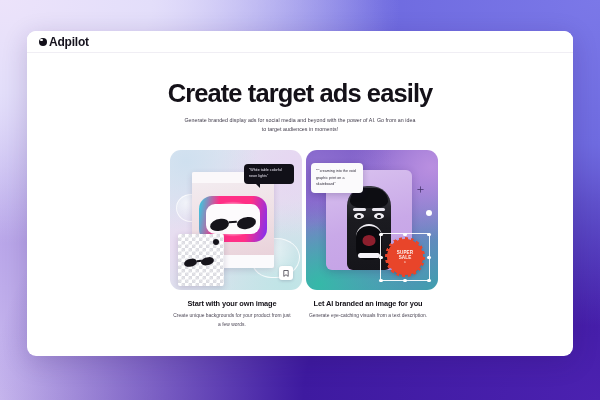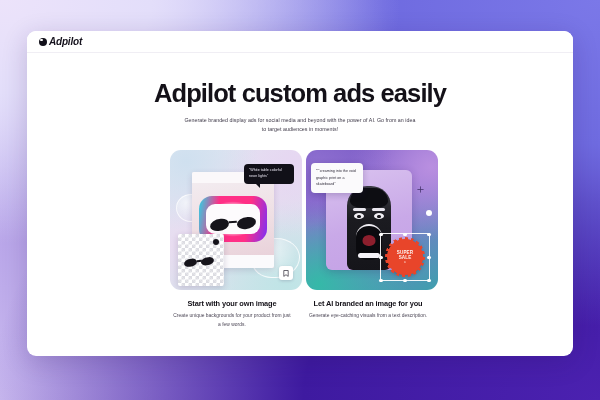--- a/index.html
+++ b/index.html
@@ -66,26 +66,25 @@
     content: "";
     position: absolute;
     left: 1.1px;
     top: 1.1px;
     width: 2.6px;
     height: 2.6px;
     border-radius: 50%;
     background: #ffffff;
   }
   .brand-name {
-    font-size: 10px;
+    font-size: 12px;
     font-weight: 700;
     color: #15121d;
     letter-spacing: -0.2px;
     line-height: 1;
-    font-style: italic;
   }
 
   
   .content {
     padding-top: 26px;
     text-align: center;
   }
   .headline {
     font-size: 25.5px;
     font-weight: 700;
@@ -540,21 +539,21 @@
 
     <div class="titlebar">
       <div class="brand">
         <span class="brand-mark"></span>
         <span class="brand-name">Adpilot</span>
       </div>
     </div>
 
     <div class="content">
 
-      <h1 class="headline">Adpilot custom ads easily</h1>
+      <h1 class="headline">Create target ads easily</h1>
       <p class="subhead">Generate branded display ads for social media and beyond with the power of AI. Go from an idea to target audiences in moments!</p>
 
       <div class="cards">
 
         <div class="card">
           <div class="thumb thumb-a">
 
             <span class="bubble-shape bubble-a"></span>
             <span class="bubble-shape bubble-b"></span>
 

